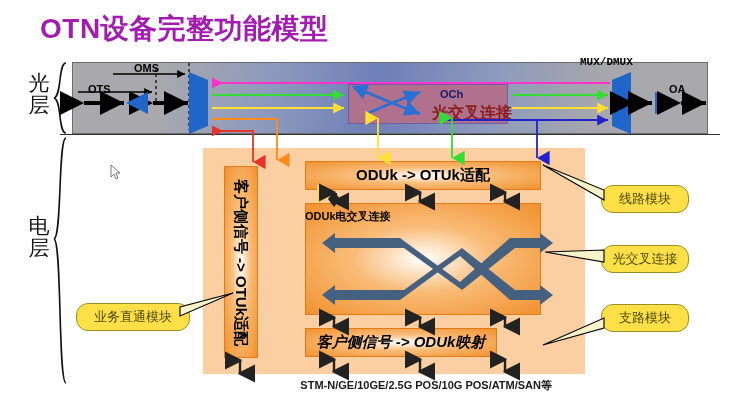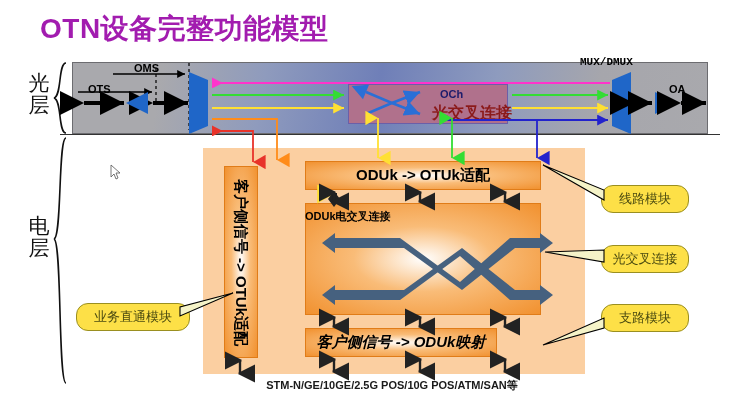--- a/index.html
+++ b/index.html
@@ -36,21 +36,21 @@
 
   
   .callout{background:#fde047;border:1.3px solid #9a8f20;border-radius:12px;
      display:flex;align-items:center;justify-content:center;}
   .callout span{font-size:13px;color:#4a4a10;white-space:nowrap;}
   #co-line{left:601px;top:185px;width:86px;height:26px;}
   #co-xc{left:601px;top:245px;width:86px;height:26px;}
   #co-trib{left:601px;top:304px;width:86px;height:26px;}
   #co-pass{left:76px;top:303px;width:112px;height:26px;}
 
-  #bottom-caption{left:232px;top:378px;width:320px;text-align:center;font-size:11px;font-weight:bold;color:#1a1a1a;white-space:nowrap;}
+  #bottom-caption{left:232px;top:378px;width:320px;text-align:right;font-size:11px;font-weight:bold;color:#1a1a1a;white-space:nowrap;}
   svg.ov{position:absolute;left:0;top:0;width:730px;height:402px;pointer-events:none;}
 </style>
 </head>
 <body>
 
 <div class="abs" id="title">OTN设备完整功能模型</div>
 
 <div class="abs layer-label" id="optical-label">光
 层</div>
 <div class="abs layer-label" id="electrical-label">电

